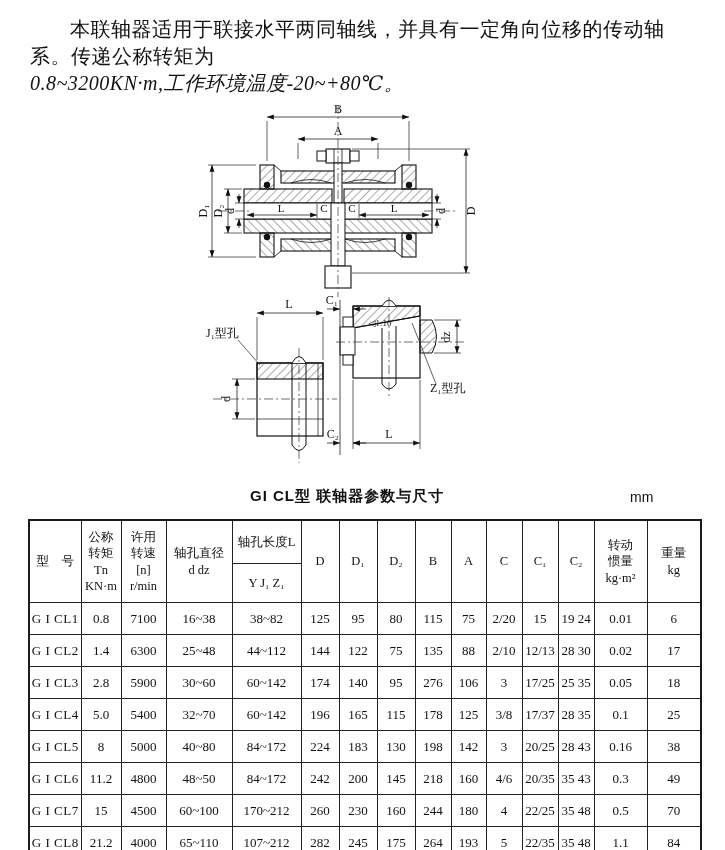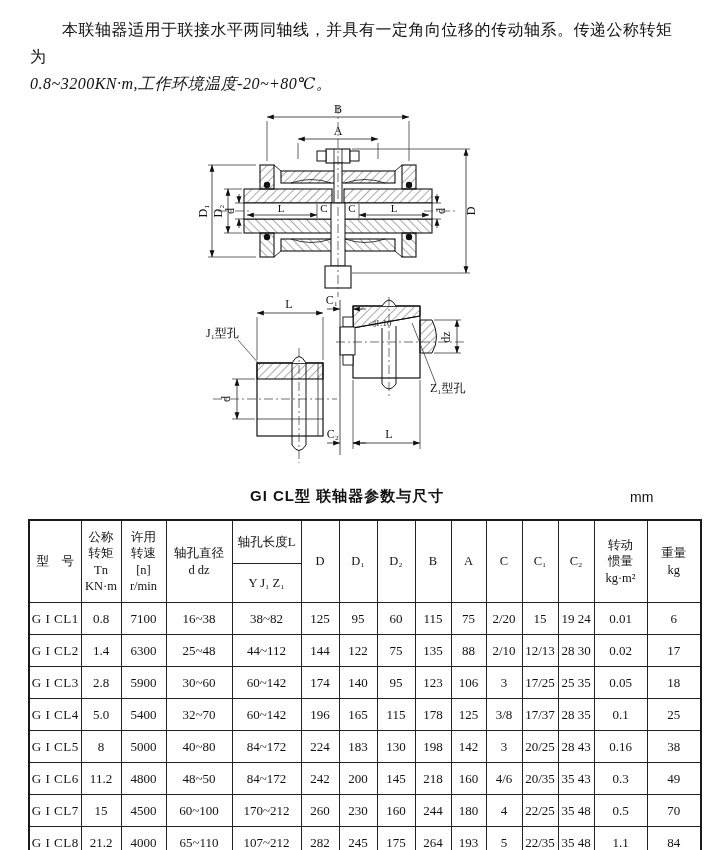--- a/index.html
+++ b/index.html
@@ -1,21 +1,21 @@
 <!DOCTYPE html>
 <html><head>
 <meta charset="utf-8">
 <style>
   html,body{margin:0;padding:0;background:#ffffff;}
   body{
     width:725px;height:850px;position:relative;overflow:hidden;
     font-family:"Liberation Serif","DejaVu Serif",serif;color:#111;
   }
   .intro{
-    padding:16px 46px 0 30px;font-size:16px;line-height:27px;
+    padding:16px 46px 0 30px;font-size:20px;line-height:27px;
     letter-spacing:.5px;
   }
   .intro .l1{display:block;text-indent:2em;}
   .intro .l2{display:block;font-style:italic;}
   .drawing-wrap{margin-top:4px;}
   .titlebar{position:relative;height:36px;padding-left:8px;}
   .tbl-title{
     position:absolute;left:250px;top:4px;
     font-family:"Liberation Sans","DejaVu Sans",sans-serif;
     font-weight:600;font-size:15px;letter-spacing:1px;
@@ -270,21 +270,21 @@
   </thead>
   <tbody data-name="table-body">
       <tr data-name="table-row">
         <td data-name="cell-model">G I CL1</td>
         <td data-name="cell-tn">0.8</td>
         <td data-name="cell-n">7100</td>
         <td data-name="cell-d">16~38</td>
         <td data-name="cell-l">38~82</td>
         <td data-name="cell-D">125</td>
         <td data-name="cell-D1">95</td>
-        <td data-name="cell-D2">60</td>
+        <td data-name="cell-D2">80</td>
         <td data-name="cell-B">115</td>
         <td data-name="cell-A">75</td>
         <td data-name="cell-C">2/20</td>
         <td data-name="cell-C1">15</td>
         <td data-name="cell-C2">19 24</td>
         <td data-name="cell-j">0.01</td>
         <td data-name="cell-w">6</td>
       </tr>
       <tr data-name="table-row">
         <td data-name="cell-model">G I CL2</td>
@@ -305,21 +305,21 @@
       </tr>
       <tr data-name="table-row">
         <td data-name="cell-model">G I CL3</td>
         <td data-name="cell-tn">2.8</td>
         <td data-name="cell-n">5900</td>
         <td data-name="cell-d">30~60</td>
         <td data-name="cell-l">60~142</td>
         <td data-name="cell-D">174</td>
         <td data-name="cell-D1">140</td>
         <td data-name="cell-D2">95</td>
-        <td data-name="cell-B">123</td>
+        <td data-name="cell-B">276</td>
         <td data-name="cell-A">106</td>
         <td data-name="cell-C">3</td>
         <td data-name="cell-C1">17/25</td>
         <td data-name="cell-C2">25 35</td>
         <td data-name="cell-j">0.05</td>
         <td data-name="cell-w">18</td>
       </tr>
       <tr data-name="table-row">
         <td data-name="cell-model">G I CL4</td>
         <td data-name="cell-tn">5.0</td>

